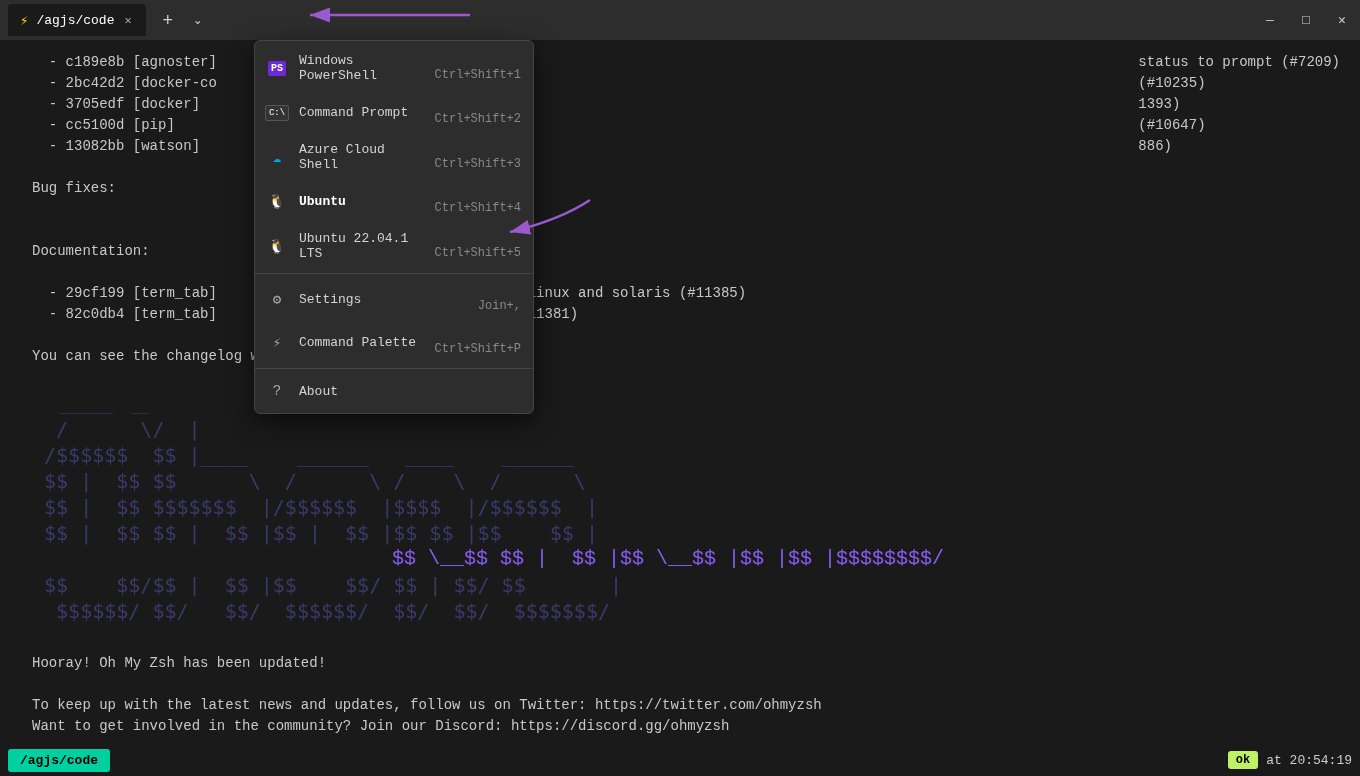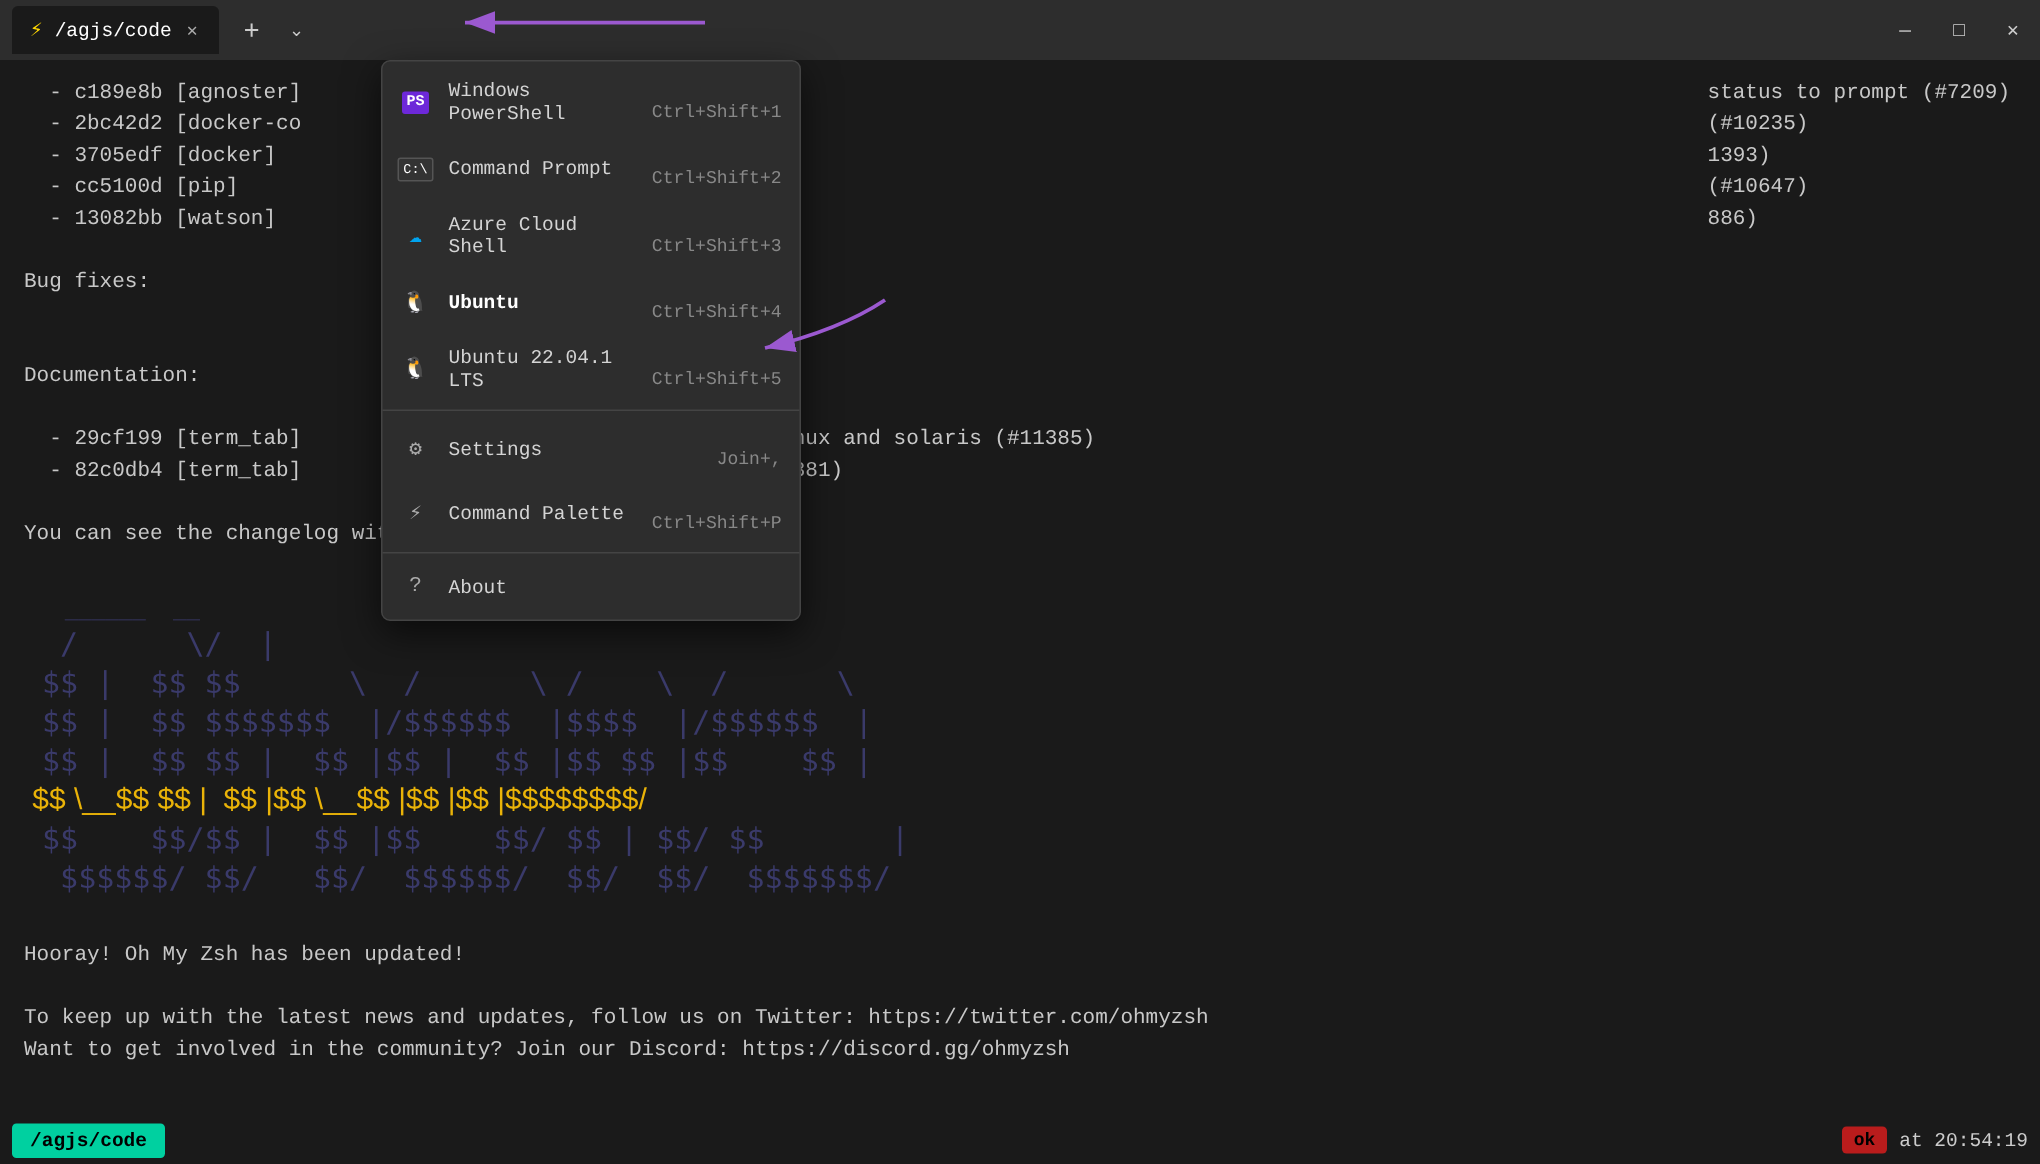--- a/index.html
+++ b/index.html
@@ -96,21 +96,21 @@
       width: 20px;
       text-align: center;
     }
 
     
     .terminal {
       background: #1a1a1a;
       color: #d4d4d4;
       font-size: 14px;
       line-height: 1.5;
-      padding: 12px 16px;
+      padding: 12px 32px;
       height: calc(776px - 40px - 32px);
       overflow: hidden;
       position: relative;
     }
 
     .terminal-text {
       color: #c8c8c8;
       white-space: pre;
     }
 
@@ -147,21 +147,21 @@
 
     .status-time {
       color: #ccc;
       font-size: 13px;
       display: flex;
       align-items: center;
       gap: 8px;
     }
 
     .status-ok {
-      background: #b91c1c;
+      background: #bef264;
       color: #000;
       padding: 2px 8px;
       font-size: 12px;
       font-weight: bold;
       border-radius: 3px;
     }
 
     
     .dropdown-menu {
       position: absolute;
@@ -383,24 +383,25 @@
       <div>(#10235)</div>
       <div>1393)</div>
       <div>(#10647)</div>
       <div>886)</div>
     </div>
   </div>
 
   <div class="ascii-art" id="ascii-art-block">
       <div style="white-space: pre; color: rgb(58, 58, 106); font-size: 15px; font-family: monospace; line-height: 1.3;">   ______  __                                    </div>
       <div style="white-space: pre; color: rgb(58, 58, 106); font-size: 20px; font-family: monospace; line-height: 1.3;">  /      \/  |                                   </div>
+      <div style="white-space: pre; color: rgb(58, 58, 106); font-size: 20px; font-family: monospace; line-height: 1.3;"> /$$$$$$  $$ |____    ______   ____    ______    </div>
       <div style="white-space: pre; color: rgb(58, 58, 106); font-size: 20px; font-family: monospace; line-height: 1.3;"> $$ |  $$ $$      \  /      \ /    \  /      \   </div>
       <div style="white-space: pre; color: rgb(58, 58, 106); font-size: 20px; font-family: monospace; line-height: 1.3;"> $$ |  $$ $$$$$$$  |/$$$$$$  |$$$$  |/$$$$$$  |  </div>
       <div style="white-space: pre; color: rgb(58, 58, 106); font-size: 20px; font-family: monospace; line-height: 1.3;"> $$ |  $$ $$ |  $$ |$$ |  $$ |$$ $$ |$$    $$ |  </div>
-      <div style="white-space: pre; color: #eab308; font-size: 20px; font-family: Liberation Sans, sans-serif; line-height: 1.3;"> $$ \__$$ $$ |  $$ |$$ \__$$ |$$ |$$ |$$$$$$$$/   </div>
+      <div style="white-space: pre; color: #8b5cf6; font-size: 20px; font-family: Liberation Mono, monospace; line-height: 1.3; text-align: center;"> $$ \__$$ $$ |  $$ |$$ \__$$ |$$ |$$ |$$$$$$$$/   </div>
       <div style="white-space: pre; color: rgb(58, 58, 106); font-size: 20px; font-family: monospace; line-height: 1.3;"> $$    $$/$$ |  $$ |$$    $$/ $$ | $$/ $$       |  </div>
       <div style="white-space: pre; color: rgb(58, 58, 106); font-size: 20px; font-family: monospace; line-height: 1.3;">  $$$$$$/ $$/   $$/  $$$$$$/  $$/  $$/  $$$$$$$/   </div>
     </div>
 
   <div class="terminal-text">&nbsp;</div>
   <div class="terminal-text">Hooray! Oh My Zsh has been updated!</div>
   <div class="terminal-text">&nbsp;</div>
   <div class="terminal-text">To keep up with the latest news and updates, follow us on Twitter: https://twitter.com/ohmyzsh</div>
   <div class="terminal-text">Want to get involved in the community? Join our Discord: https://discord.gg/ohmyzsh</div>
 

